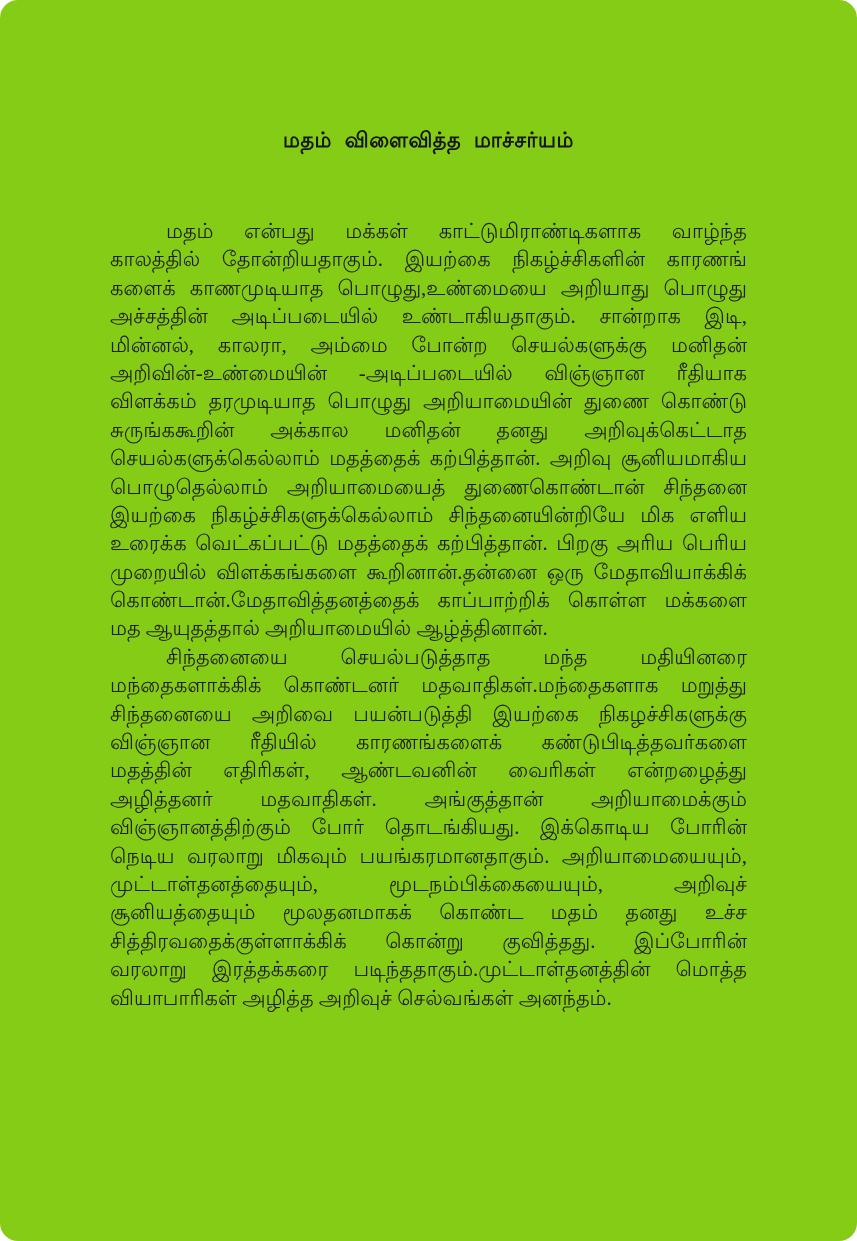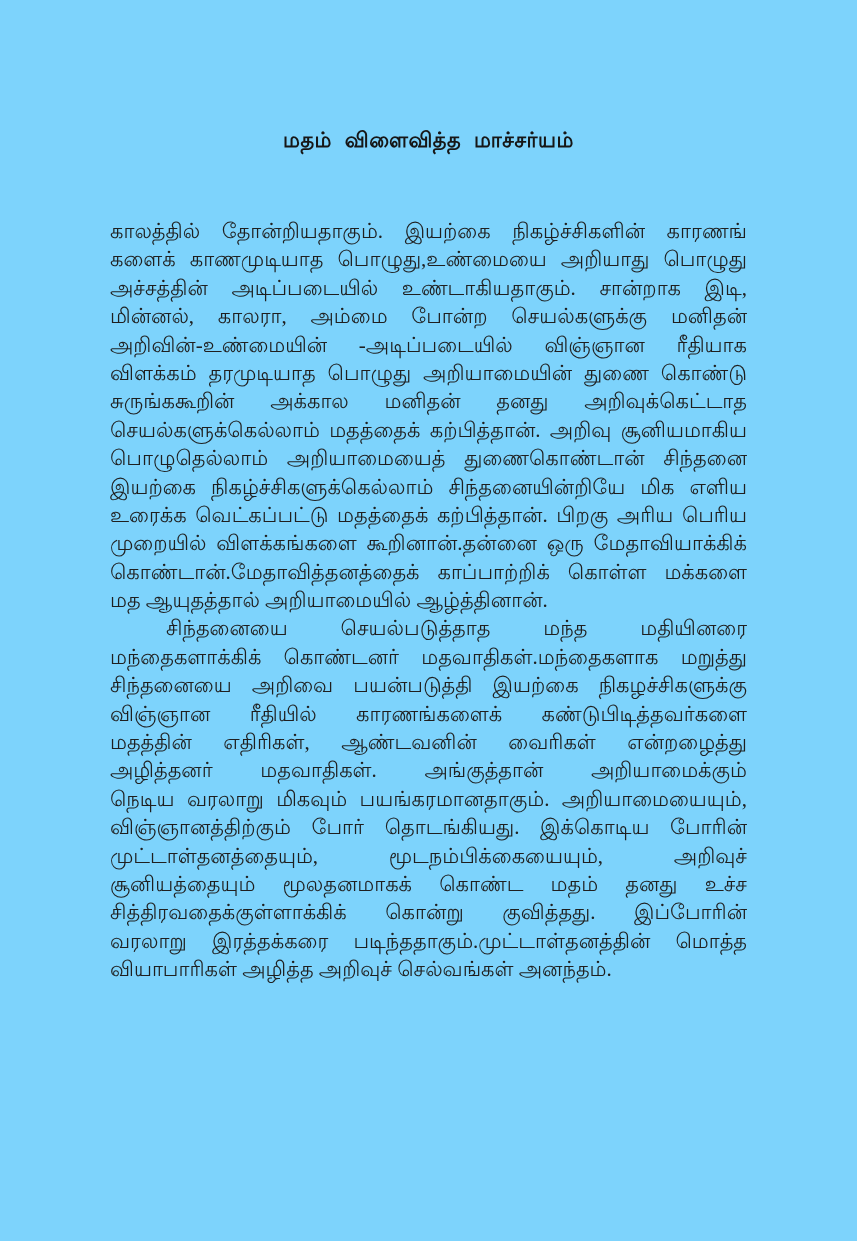--- a/index.html
+++ b/index.html
@@ -9,23 +9,24 @@
     height: 1241px;
     background: #ffffff;
     overflow: hidden;
     font-family: "Liberation Serif", "DejaVu Serif", serif;
   }
 
   .page {
     position: relative;
     width: 857px;
     height: 1241px;
-    background: #7dd3fc;
+    background: #84cc16;
     color: #1f1f1f;
     padding: 125px 110px 4px 110px;
+    border-radius: 18px;
   }
 
   .title {
     font-size: 21px;
     font-weight: bold;
     text-align: center;
     letter-spacing: 0.5px;
     word-spacing: 7px;
     line-height: 30px;
     margin-bottom: 62px;
@@ -56,20 +57,21 @@
 </head>
 <body>
 
 <div class="page">
 
   <h1 class="title">மதம் விளைவித்த மாச்சர்யம்</h1>
 
   <div class="body-text">
 
     <div class="paragraph">
+      <div class="line first">மதம் என்பது மக்கள் காட்டுமிராண்டிகளாக வாழ்ந்த</div>
       <div class="line">காலத்தில் தோன்றியதாகும். இயற்கை நிகழ்ச்சிகளின் காரணங்</div>
       <div class="line">களைக் காணமுடியாத பொழுது,உண்மையை அறியாது பொழுது</div>
       <div class="line">அச்சத்தின் அடிப்படையில் உண்டாகியதாகும். சான்றாக இடி,</div>
       <div class="line">மின்னல், காலரா, அம்மை போன்ற செயல்களுக்கு மனிதன்</div>
       <div class="line">அறிவின்-உண்மையின் -அடிப்படையில் விஞ்ஞான ரீதியாக</div>
       <div class="line">விளக்கம் தரமுடியாத பொழுது அறியாமையின் துணை கொண்டு</div>
       <div class="line">சுருங்ககூறின் அக்கால மனிதன் தனது அறிவுக்கெட்டாத</div>
       <div class="line">செயல்களுக்கெல்லாம் மதத்தைக் கற்பித்தான். அறிவு சூனியமாகிய</div>
       <div class="line">பொழுதெல்லாம் அறியாமையைத் துணைகொண்டான் சிந்தனை</div>
       <div class="line">இயற்கை நிகழ்ச்சிகளுக்கெல்லாம் சிந்தனையின்றியே மிக எளிய</div>
@@ -79,22 +81,22 @@
       <div class="line para-end">மத ஆயுதத்தால் அறியாமையில் ஆழ்த்தினான்.</div>
     </div>
 
     <div class="paragraph">
       <div class="line first">சிந்தனையை செயல்படுத்தாத மந்த மதியினரை</div>
       <div class="line">மந்தைகளாக்கிக் கொண்டனர் மதவாதிகள்.மந்தைகளாக மறுத்து</div>
       <div class="line">சிந்தனையை அறிவை பயன்படுத்தி இயற்கை நிகழச்சிகளுக்கு</div>
       <div class="line">விஞ்ஞான ரீதியில் காரணங்களைக் கண்டுபிடித்தவர்களை</div>
       <div class="line">மதத்தின் எதிரிகள், ஆண்டவனின் வைரிகள் என்றழைத்து</div>
       <div class="line">அழித்தனர் மதவாதிகள். அங்குத்தான் அறியாமைக்கும்</div>
+      <div class="line">விஞ்ஞானத்திற்கும் போர் தொடங்கியது. இக்கொடிய போரின்</div>
       <div class="line">நெடிய வரலாறு மிகவும் பயங்கரமானதாகும். அறியாமையையும்,</div>
-      <div class="line">விஞ்ஞானத்திற்கும் போர் தொடங்கியது. இக்கொடிய போரின்</div>
       <div class="line">முட்டாள்தனத்தையும், மூடநம்பிக்கையையும், அறிவுச்</div>
       <div class="line">சூனியத்தையும் மூலதனமாகக் கொண்ட மதம் தனது உச்ச</div>
       <div class="line">சித்திரவதைக்குள்ளாக்கிக் கொன்று குவித்தது. இப்போரின்</div>
       <div class="line">வரலாறு இரத்தக்கரை படிந்ததாகும்.முட்டாள்தனத்தின் மொத்த</div>
       <div class="line para-end">வியாபாரிகள் அழித்த அறிவுச் செல்வங்கள் அனந்தம்.</div>
     </div>
 
   </div>
 </div>
 

